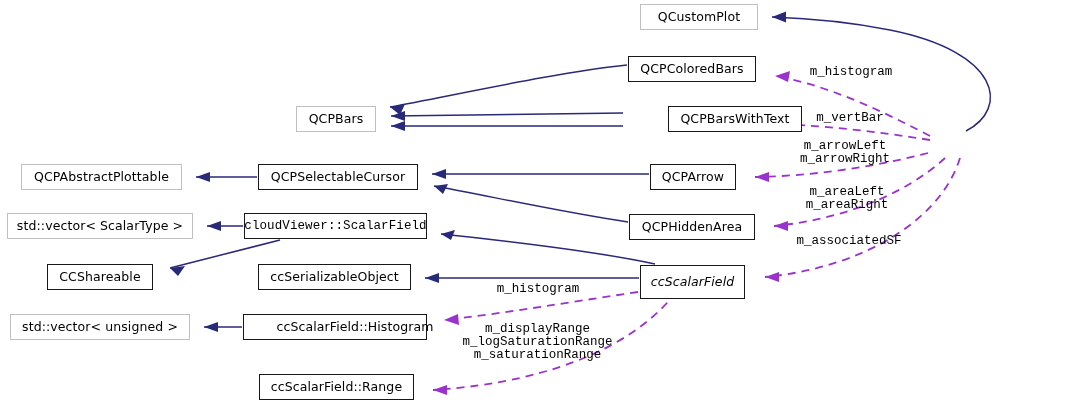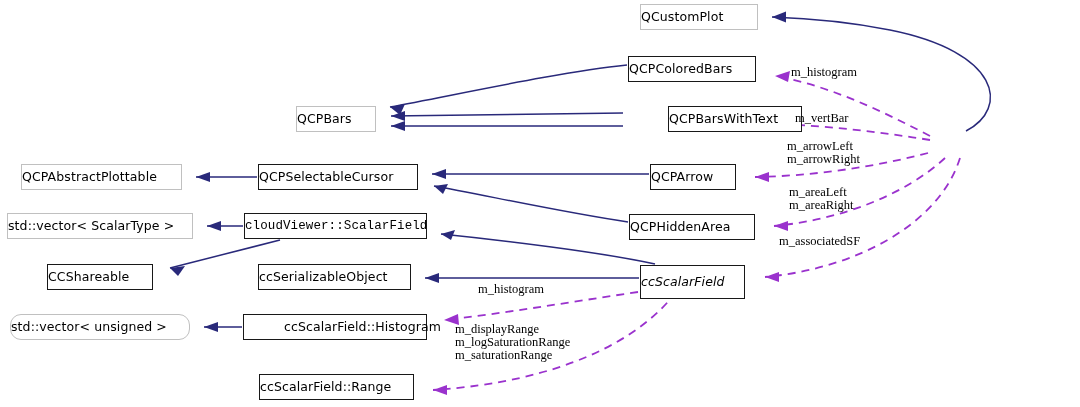--- a/index.html
+++ b/index.html
@@ -19,45 +19,46 @@
     position: absolute;
     left: 0; top: 0;
     width: 1080px;
     height: 407px;
   }
   .node {
     position: absolute;
     box-sizing: border-box;
     display: flex;
     align-items: center;
+    justify-content: center;
     background: #ffffff;
     font-size: 12.5px;
     color: #000000;
     white-space: nowrap;
     line-height: 1;
     letter-spacing: 0.1px;
   }
   .node.plain {
     border: 1px solid #c0c0c0;
   }
   .node.strong {
     border: 1.6px solid #181818;
   }
   .node.current {
     border: 1.6px solid #181818;
     background: #bfbfbf;
   }
   .edge-label {
     position: absolute;
-    font-family: Liberation Serif, serif;
+    font-family: Liberation Mono, monospace;
     font-size: 12.5px;
     color: #000000;
     white-space: nowrap;
     line-height: 13.5px;
-    text-align: left;
+    text-align: center;
   }
 </style>
 </head>
 <body>
 
 <div id="diagram-root">
 
   <svg id="edge-layer" viewBox="0 0 1080 407" width="1080" height="407" xmlns="http://www.w3.org/2000/svg">
     <defs>
       <marker id="arrow-inherit" viewBox="0 0 10 10" refX="9.5" refY="5" markerWidth="9" markerHeight="9" orient="auto-start-reverse">
@@ -182,21 +183,21 @@
   </div>
 
   <div class="node strong" style="left:258px; top:264px; width:153px; height:26px;">
     <span>ccSerializableObject</span>
   </div>
 
   <div class="node strong" style="left:640px; top:265px; width:105px; height:34px;font-style:italic;">
     <span>ccScalarField</span>
   </div>
 
-  <div class="node plain" style="left:10px; top:314px; width:180px; height:26px;border-radius:11px;">
+  <div class="node plain" style="left:10px; top:314px; width:180px; height:26px;">
     <span>std::vector&lt; unsigned &gt;</span>
   </div>
 
   <div class="node strong" style="left:243px; top:314px; width:184px; height:26px;padding-left:40px;">
     <span>ccScalarField::Histogram</span>
   </div>
 
   <div class="node strong" style="left:259px; top:374px; width:155px; height:26px;">
     <span>ccScalarField::Range</span>
   </div>

